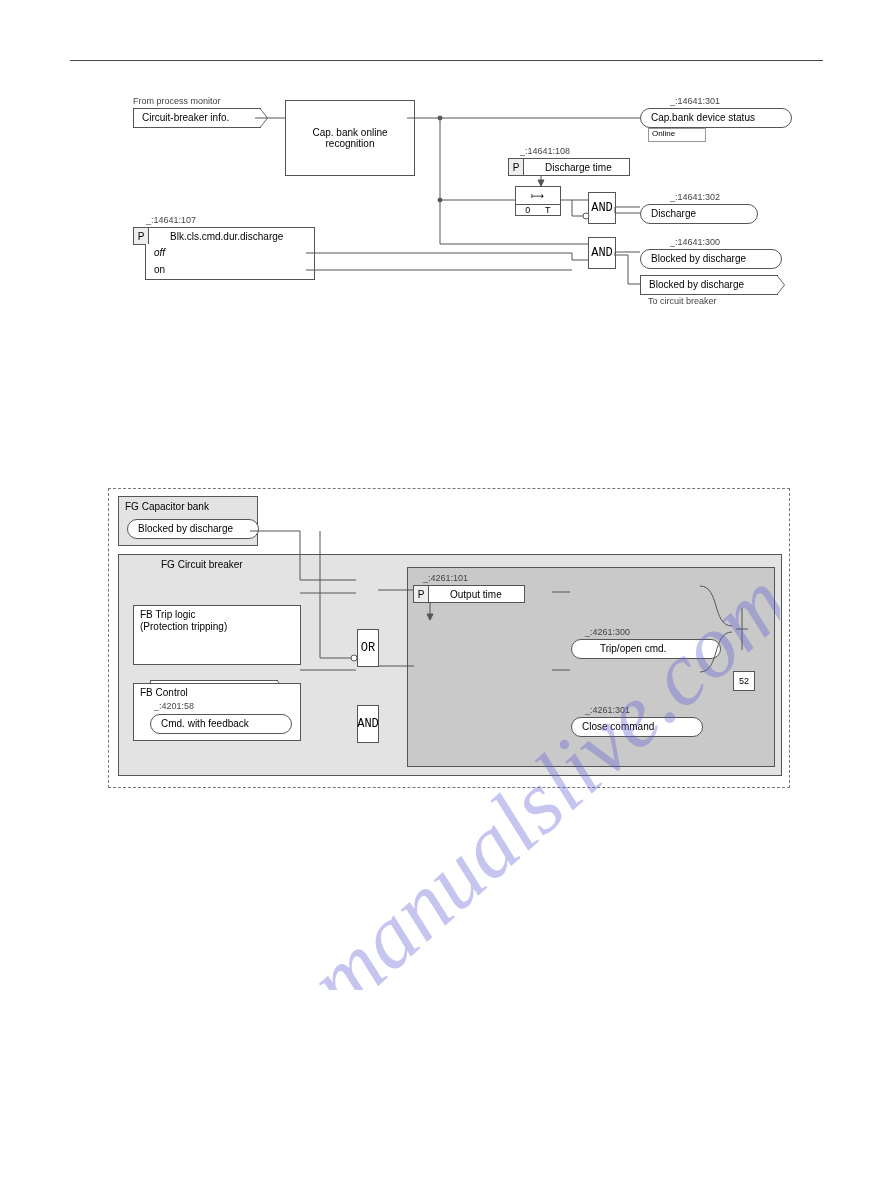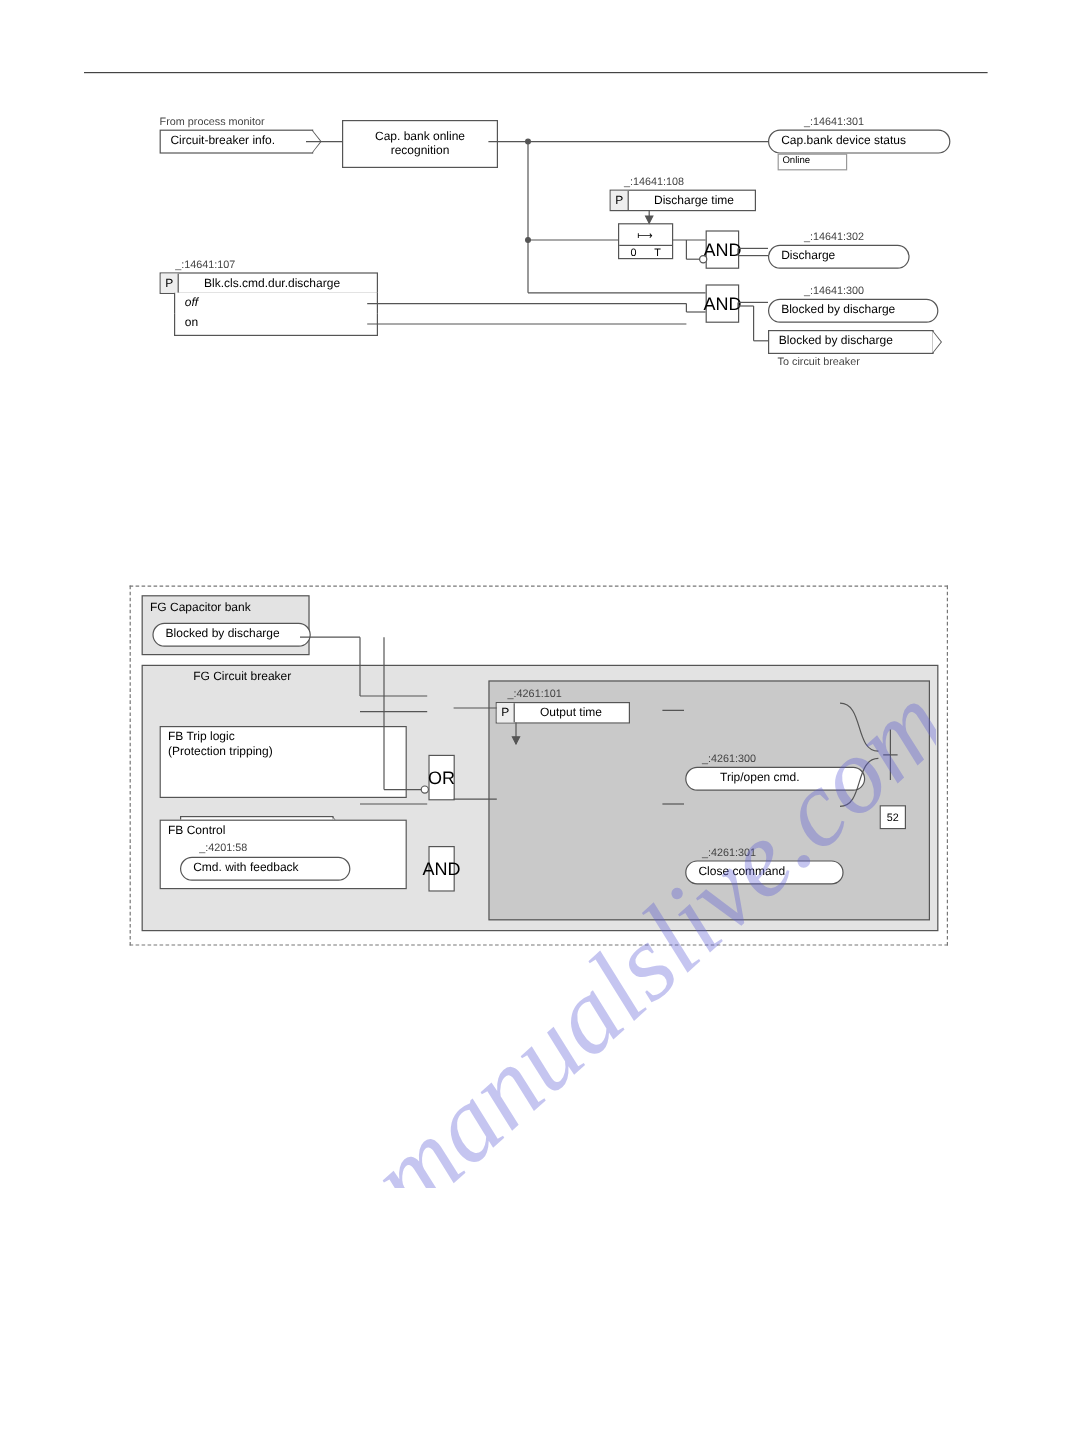--- a/index.html
+++ b/index.html
@@ -46,21 +46,21 @@
     white-space: nowrap;
   }
   .box {
     background: #fff;
     border: 1px solid #555;
     font-size: 10px;
     display: flex;
     align-items: center;
     justify-content: center;
     text-align: center;
-    padding: 2px 4px;
+    padding: 20px 4px;
   }
   .pbox {
     display: flex;
     border: 1px solid #555;
     background: #fff;
     font-size: 10px;
     height: 16px;
   }
   .pbox .p {
     border-right: 1px solid #555;
@@ -82,22 +82,22 @@
     font-size: 10px;
     height: 14px;
     line-height: 14px;
   }
   .row.italic { font-style: italic; }
 
   .gate {
     width: 26px; height: 30px;
     border: 1px solid #555;
     background: #fff;
-    font-size: 15px;
-    display: flex; align-items: center; justify-content: center;
+    font-size: 12px;
+    display: flex; align-items: center; justify-content: center; font-family: Liberation Mono, monospace;
   }
   .tinybox {
     width: 44px; height: 28px;
     border: 1px solid #555;
     background: #fff;
     font-size: 9px;
     display: flex; flex-direction: column;
     align-items: stretch; justify-content: flex-end;
   }
   .tinybox .bot {
@@ -114,21 +114,20 @@
   .greyblk {
     position: absolute;
     background: #e3e3e3;
     border: 1px solid #555;
     font-size: 10px;
   }
   .innerwhite {
     position: absolute;
     background: #fff;
     border: 1px solid #555;
-    padding-left: 38px;
   }
   .txt { position:absolute; font-size:10px; }
 
   
   .wm {
     position: absolute;
     top: 350px; left: 140px;
     width: 640px; height: 640px;
     pointer-events: none;
     opacity: 0.35;
@@ -254,21 +253,21 @@
     <div class="txt" style="left:6px; top:15px;">(Protection tripping)</div>
     <div class="abs tag" style="left:16px; top:33px; width:110px;margin-top:41px;">
       <span>Trip command</span>
       <span style="position:absolute; right:-8px; top:-1px; width:0;height:0;border-top:10px solid transparent;border-bottom:10px solid transparent;border-left:8px solid #555;"></span>
       <span style="position:absolute; right:-7px; top:0px; width:0;height:0;border-top:9px solid transparent;border-bottom:9px solid transparent;border-left:7px solid #fff;"></span>
     </div>
   </div>
 
   <div class="innerwhite" style="left:14px; top:128px; width:166px; height:56px;">
     <div class="txt" style="left:6px; top:3px;">FB Control</div>
-    <div class="abs lbl" style="left:32px; top:17px;text-align:center;">_:4201:58</div>
+    <div class="abs lbl" style="left:20px; top:17px;text-align:center;">_:4201:58</div>
     <div class="abs pill" style="left:16px; top:30px; width:120px;">Cmd. with feedback</div>
   </div>
 
   <div class="abs gate" style="left:238px; top:74px; width:20px; height:36px;">OR</div>
   <div class="abs gate" style="left:238px; top:150px; width:20px; height:36px;">AND</div>
 
 
   <div class="abs lbl" style="left:466px; top:72px;">_:4261:300</div>
   <div class="abs pill" style="left:452px; top:84px; width:110px;padding-left:28px;">Trip/open cmd.</div>
   <div class="abs lbl" style="left:466px; top:150px;">_:4261:301</div>

